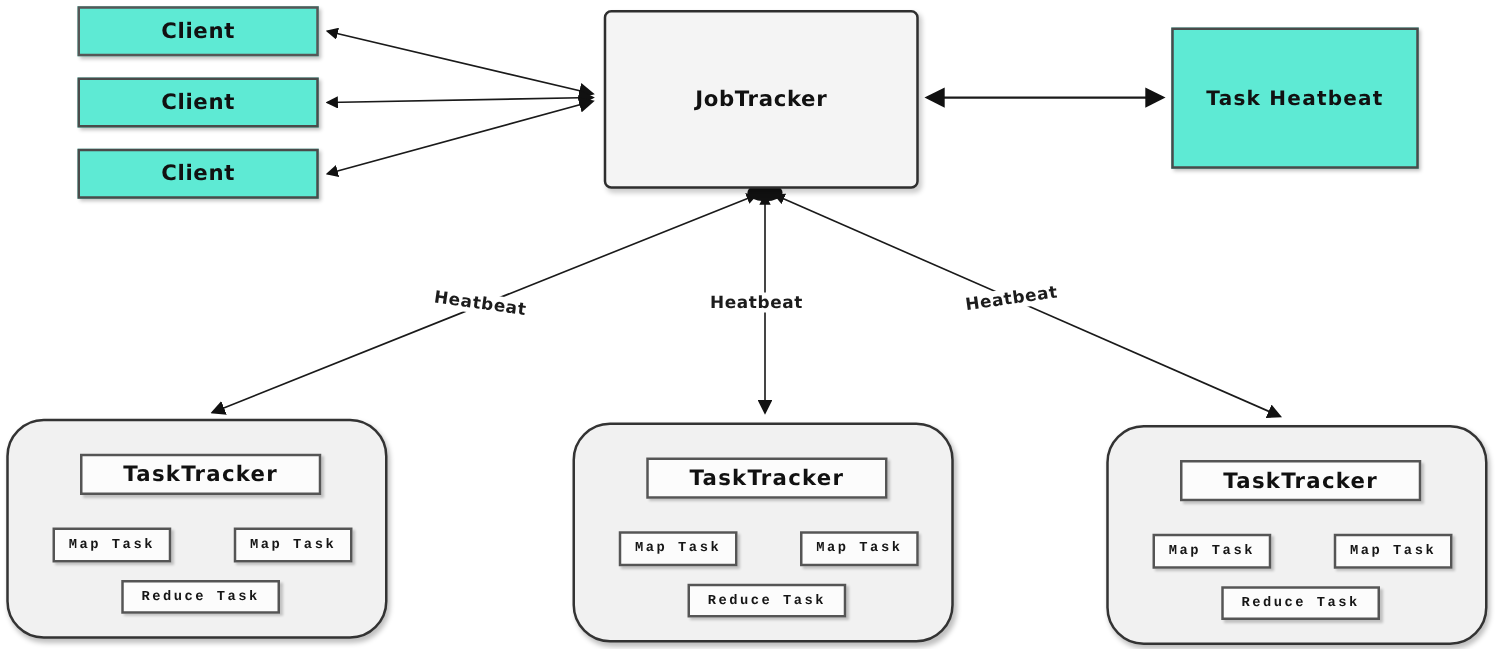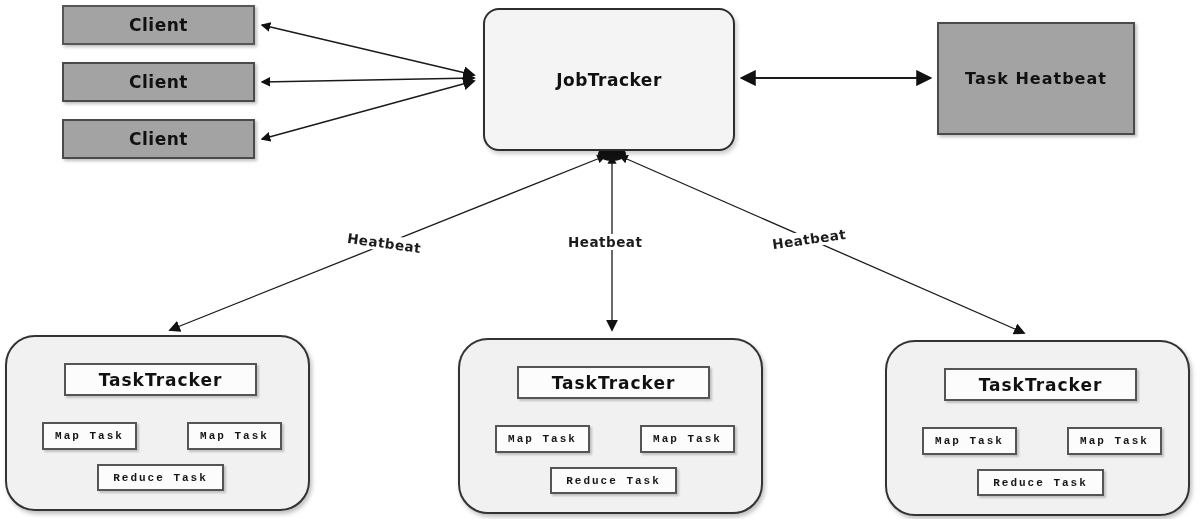--- a/index.html
+++ b/index.html
@@ -6,34 +6,34 @@
   body{
     width:1200px;height:519px;position:relative;background:#ffffff;
     font-family:"DejaVu Sans","Liberation Sans",sans-serif;
     overflow:hidden;color:#1a1a1a;
   }
   #stage{position:absolute;inset:0;width:1200px;height:519px;}
   svg.wires{position:absolute;left:0;top:0;z-index:1;pointer-events:none;}
 
   .node{
     position:absolute;box-sizing:border-box;z-index:2;
-    background:#a3a3a3;border:2px solid #4a4a4a;
+    background:#5eead4;border:2px solid #4a4a4a;
     display:flex;align-items:center;justify-content:center;
     box-shadow:2px 2px 3px rgba(0,0,0,0.25);
   }
   .client{
     left:62px;width:193px;height:40px;
     font-size:17px;font-weight:600;letter-spacing:0.5px;color:#111;
   }
   .client.c0{top:5px;border-color:#565656;}
   .client.c1{top:62px;}
   .client.c2{top:119px;}
 
   .jobtracker{
-    left:483px;top:8px;width:252px;height:143px;border-radius:16px;
+    left:483px;top:8px;width:252px;height:143px;border-radius:6px;
     border:2px solid #2e2e2e;background:#f4f4f4;
     font-size:17px;font-weight:600;letter-spacing:0.5px;color:#111;
     box-shadow:2px 3px 4px rgba(0,0,0,0.2);
   }
   .scheduler{
     left:937px;top:22px;width:198px;height:113px;
     font-size:16px;font-weight:600;letter-spacing:1px;color:#111;
   }
 
   .hb-label{

